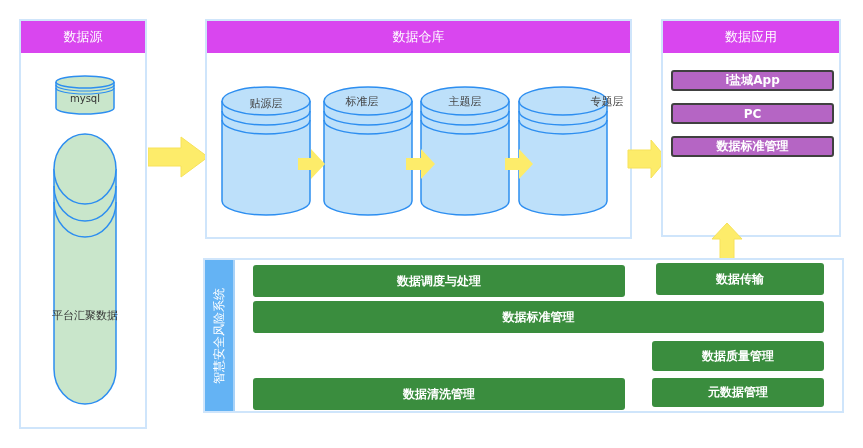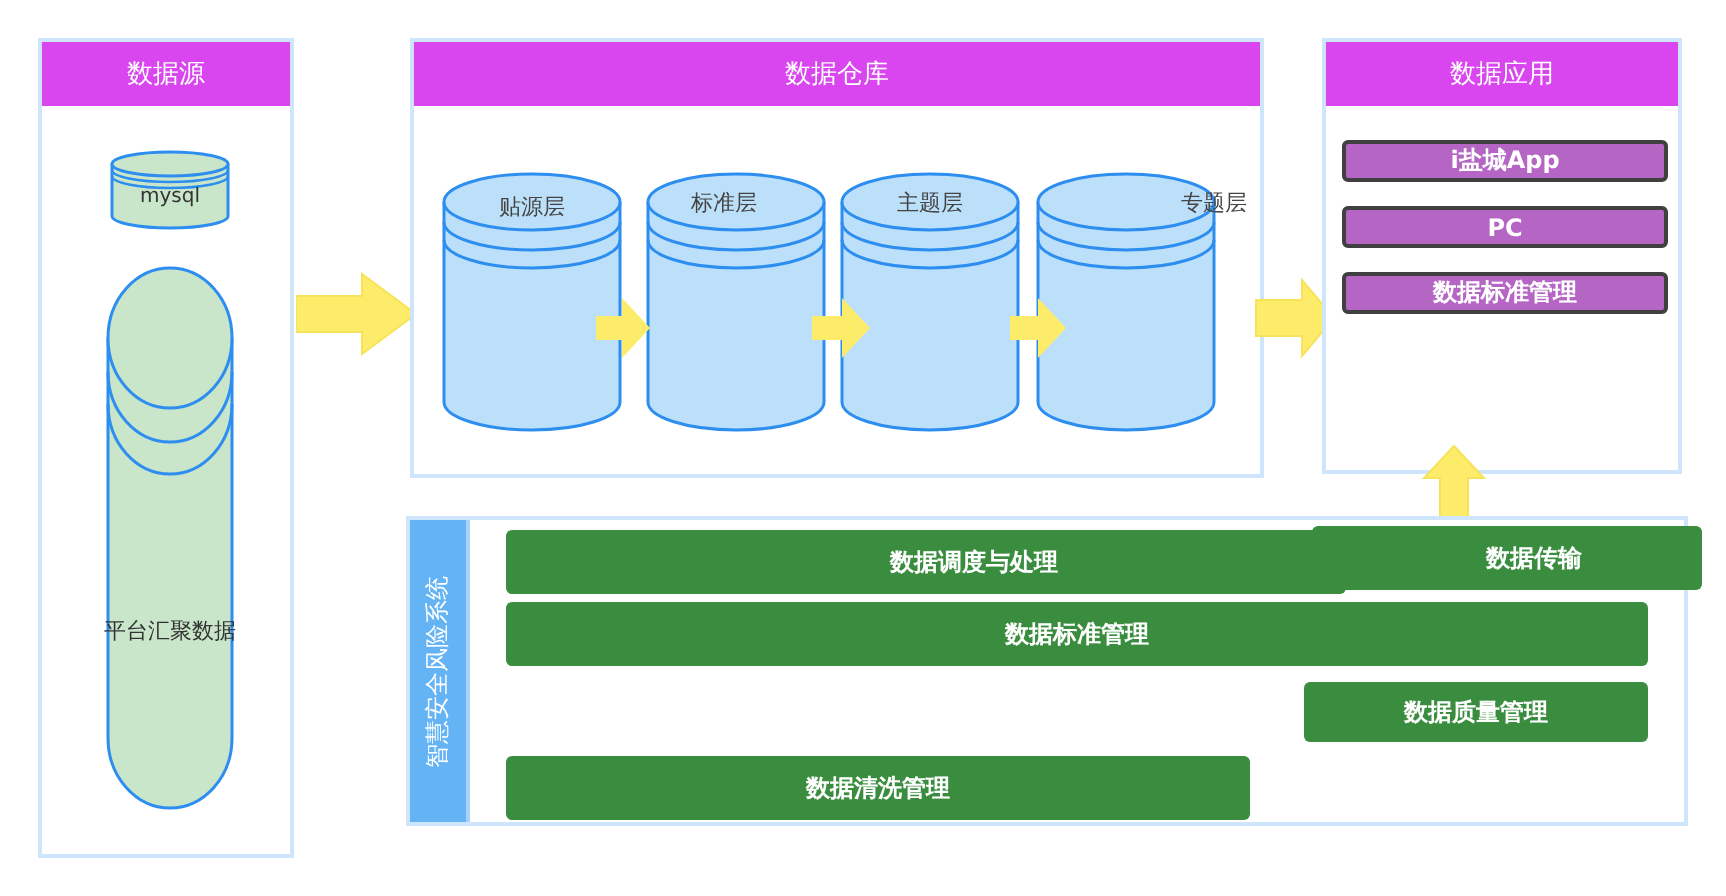--- a/index.html
+++ b/index.html
@@ -97,18 +97,19 @@
 </div>
 
 <svg class="abs" style="left:707px; top:222px;" width="40" height="42">
   <polygon points="20,1 35,17 27,17 27,41 13,41 13,17 5,17" fill="#fdec6a" stroke="#f7e25a" stroke-width="1"></polygon>
 </svg>
 
 <div class="panel" style="left:203px; top:258px; width:641px; height:155px;">
   <div class="sec-label">
     <span>智慧安全风险系统</span>
   </div>
-  <div class="gbox" style="left:48px; top:5px; width:372px; height:32px;padding-left:48px;">数据调度与处理</div>
-  <div class="gbox" style="left:451px; top:3px; width:168px; height:32px;padding-left:27px;">数据传输</div>
+  <div class="gbox" style="left:48px; top:5px; width:372px; height:32px;">数据调度与处理</div>
+  <div class="gbox" style="left:451px; top:3px; width:168px; height:32px;">数据传输</div>
   <div class="gbox" style="left:48px; top:41px; width:571px; height:32px;">数据标准管理</div>
   <div class="gbox" style="left:447px; top:81px; width:172px; height:30px;">数据质量管理</div>
   <div class="gbox" style="left:48px; top:118px; width:372px; height:32px;">数据清洗管理</div>
+  <div class="gbox" style="left:447px; top:118px; width:172px; height:29px;">元数据管理</div>
 </div>
 
 </body></html>

